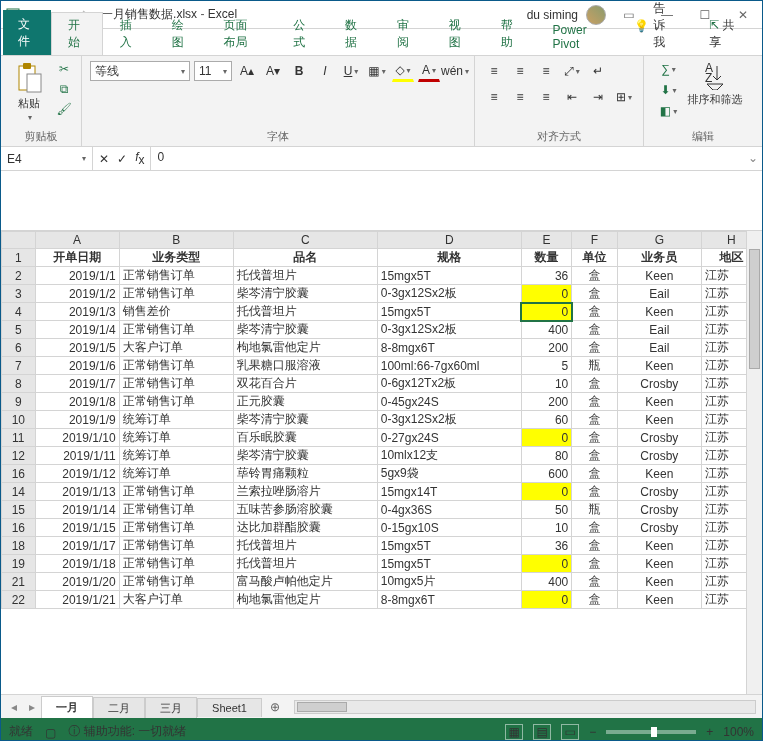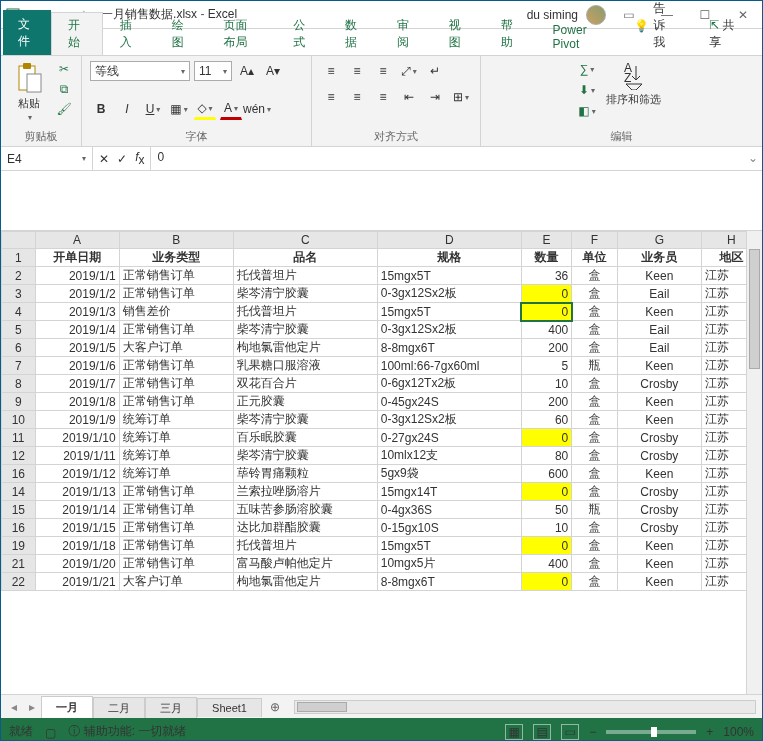--- a/index.html
+++ b/index.html
@@ -136,21 +136,21 @@
     <div class="col">
      <span class="smicon">✂</span>
      <span class="smicon">⧉</span>
      <span class="smicon">🖌</span>
     </div>
    </div>
    <div class="grouplabel">剪贴板</div>
   </div>
 
   <div class="group" style="min-width:230px">
-   <div class="groupmain" style="flex-direction:column;gap:16px;align-items:flex-start;width:100%">
+   <div class="groupmain" style="flex-direction:row;gap:4px;align-items:flex-start;width:100%">
     <div class="row">
      <div class="fontinput fontname">
               <span>等线</span>
               <span class="dd">▾</span>
             </div>
      <div class="fontinput fontsize">
               <span>11</span>
               <span class="dd">▾</span>
             </div>
      <span class="fmtbtn">A<sup>▴</sup></span>
@@ -422,20 +422,31 @@
           <td class="r">2019/1/15</td>
           <td>正常销售订单</td>
           <td>达比加群酯胶囊</td>
           <td>0-15gx10S</td>
           <td class="r">10</td>
           <td class="c">盒</td>
           <td class="c">Crosby</td>
           <td>江苏</td>
         </tr>
         <tr>
+          <th class="rowh">18</th>
+          <td class="r">2019/1/17</td>
+          <td>正常销售订单</td>
+          <td>托伐普坦片</td>
+          <td>15mgx5T</td>
+          <td class="r">36</td>
+          <td class="c">盒</td>
+          <td class="c">Keen</td>
+          <td>江苏</td>
+        </tr>
+        <tr>
           <th class="rowh">19</th>
           <td class="r">2019/1/18</td>
           <td>正常销售订单</td>
           <td>托伐普坦片</td>
           <td>15mgx5T</td>
           <td class="r hl">0</td>
           <td class="c">盒</td>
           <td class="c">Keen</td>
           <td>江苏</td>
         </tr>

